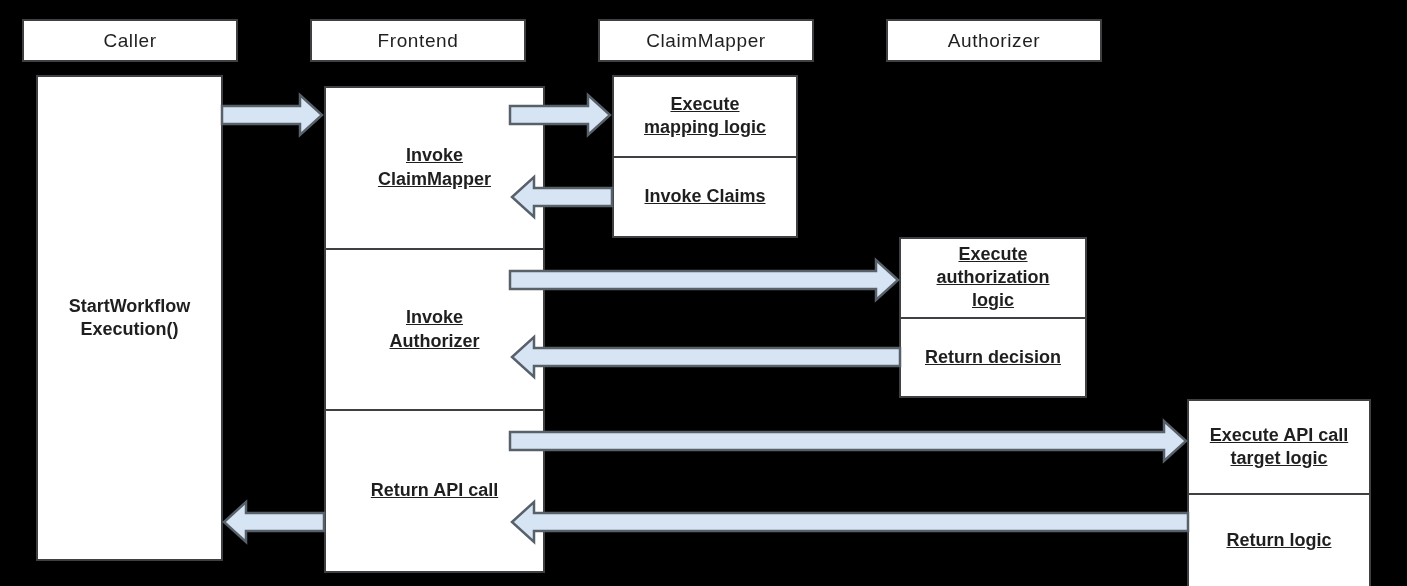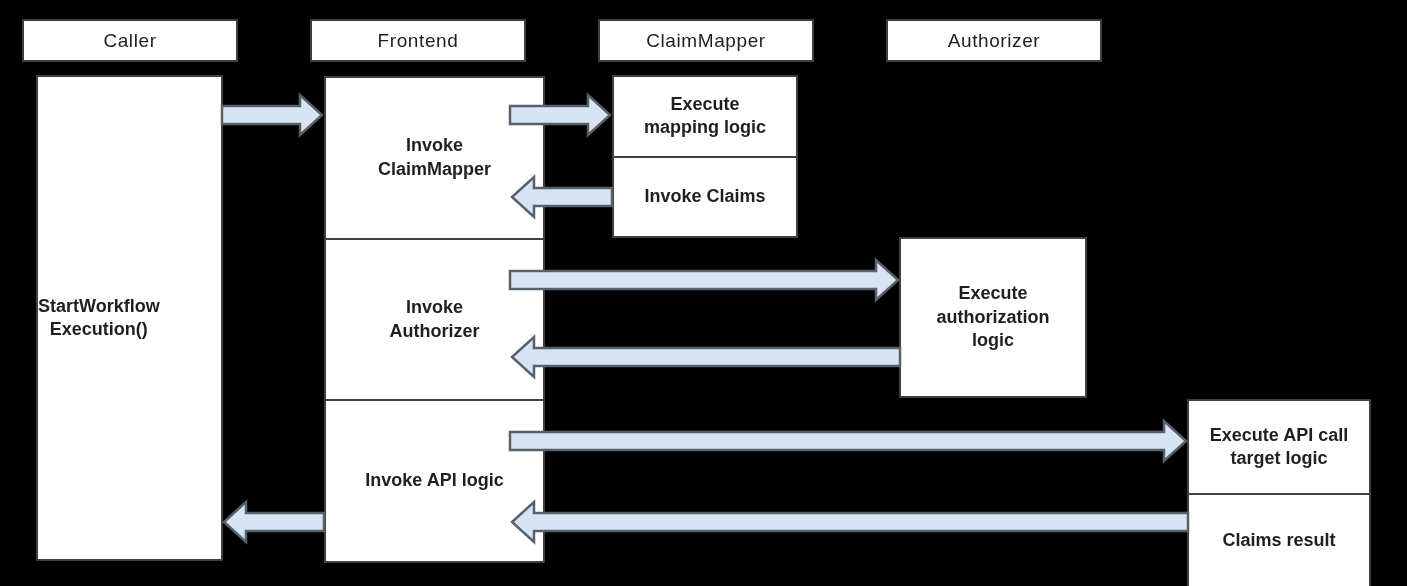--- a/index.html
+++ b/index.html
@@ -29,30 +29,32 @@
   .act {
     position: absolute;
     background: var(--box-fill, #ffffff);
     border: 2px solid var(--box-border, #3e4044);
     box-sizing: border-box;
     color: var(--text, #1f1f1f);
   }
   .center-one {
     display: flex;
     align-items: center;
+    justify-content: center;
   }
   .col {
     display: flex;
     flex-direction: column;
   }
   .seg {
     flex: 1;
     display: flex;
     align-items: center;
     justify-content: center;
+    text-decoration: underline;
   }
   .seg + .seg { border-top: 2px solid var(--box-border, #3e4044); }
   .lbl {
     font-weight: bold;
     font-size: 18px;
     line-height: 1.3;
     text-align: center;
     white-space: pre-line;
   }
   .arrow { position: absolute; overflow: visible; }
@@ -71,59 +73,62 @@
   <div class="hdr" style="left:310px">Frontend</div>
   <div class="hdr" style="left:22px">Caller</div>
   <div class="hdr" style="left:598px">ClaimMapper</div>
   <div class="hdr" style="left:886px">Authorizer</div>
 
   <div class="act center-one" style="left:36px; top:75px; width:187px; height:486px">
     <div class="lbl">StartWorkflow
 Execution()</div>
   </div>
 
-  <div class="act col" style="left:324px; top:76px; width:221px; height:487px">
+  <div class="act col" style="left:324px; top:86px; width:221px; height:487px">
     <div class="seg">
       <div class="lbl">Invoke
 ClaimMapper</div>
     </div>
     <div class="seg">
       <div class="lbl">Invoke
 Authorizer</div>
     </div>
     <div class="seg">
-      <div class="lbl">Invoke API logic</div>
+      <div class="lbl">Return API call</div>
     </div>
   </div>
 
   <div class="act col" style="left:612px; top:75px; width:186px; height:163px">
     <div class="seg">
       <div class="lbl">Execute
 mapping logic</div>
     </div>
     <div class="seg">
       <div class="lbl">Invoke Claims</div>
     </div>
   </div>
 
   <div class="act col" style="left:899px; top:237px; width:188px; height:161px">
     <div class="seg">
       <div class="lbl">Execute
 authorization
 logic</div>
     </div>
+    <div class="seg">
+      <div class="lbl">Return decision</div>
+    </div>
   </div>
 
   <div class="act col" style="left:1187px; top:399px; width:184px; height:190px">
     <div class="seg">
       <div class="lbl">Execute API call
 target logic</div>
     </div>
     <div class="seg">
-      <div class="lbl">Claims result</div>
+      <div class="lbl">Return logic</div>
     </div>
   </div>
 
   <svg class="arrow" style="left:222px; top:93px" width="102" height="44" viewBox="0 0 102 44">
     <polygon points="0,13 78,13 78,2 100,22 78,42 78,31 0,31"></polygon>
   </svg>
 
   <svg class="arrow" style="left:510px; top:93px" width="102" height="44" viewBox="0 0 102 44">
     <polygon points="0,13 78,13 78,2 100,22 78,42 78,31 0,31"></polygon>
   </svg>

